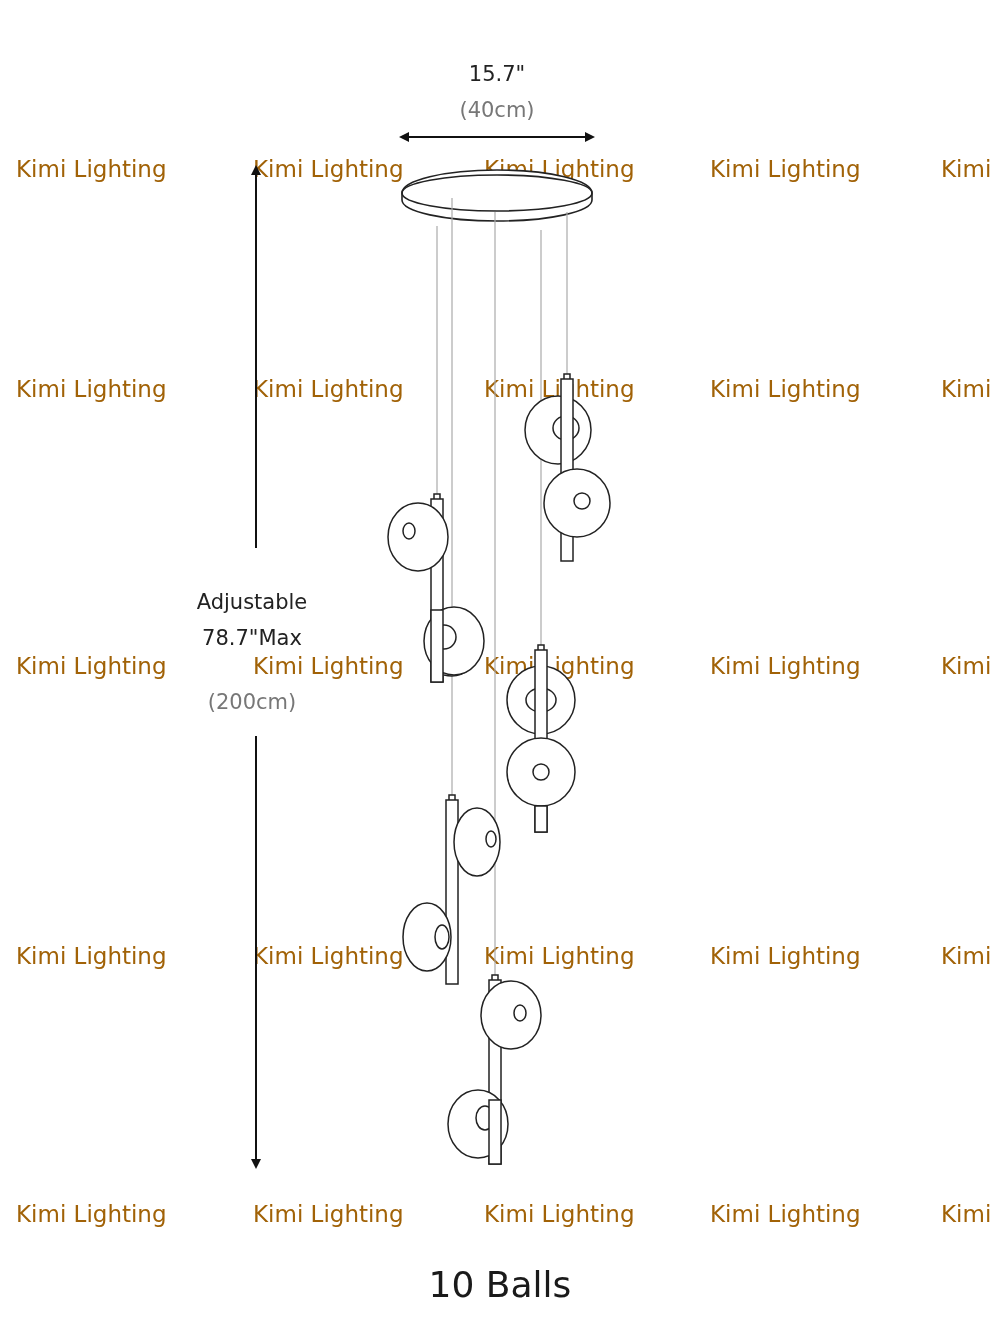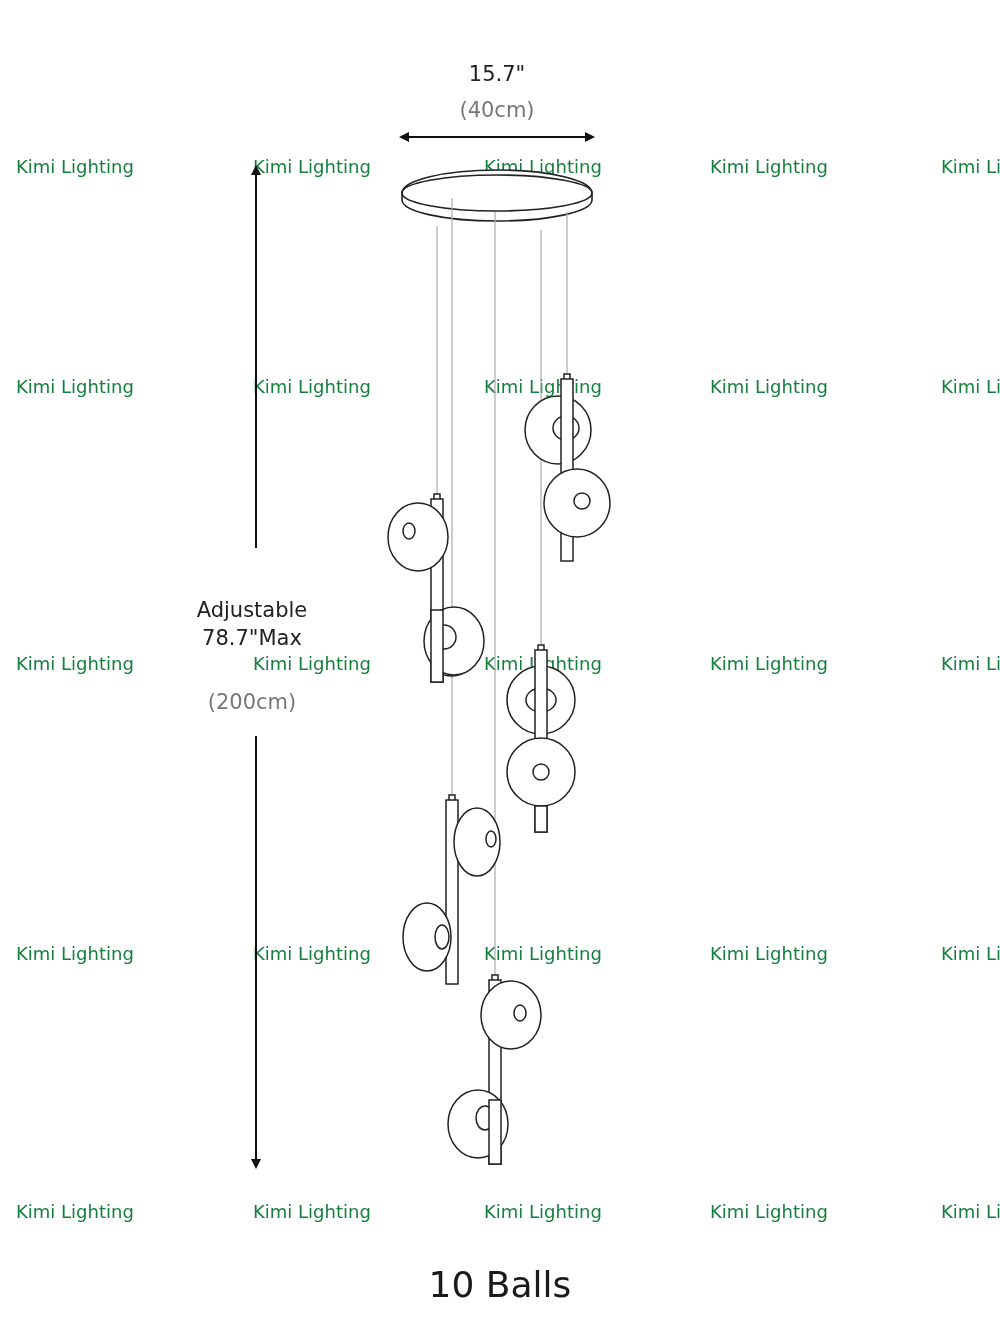--- a/index.html
+++ b/index.html
@@ -1,18 +1,18 @@
 <!DOCTYPE html>
 <html><head>
 <meta charset="utf-8">
 <style>
   html, body { margin: 0; padding: 0; background: #ffffff; }
   body { width: 1000px; height: 1333px; position: relative; overflow: hidden;
          font-family: "DejaVu Sans", "Liberation Sans", sans-serif; }
-  .wm { position: absolute; color: #15803d; font-size: 18px; white-space: nowrap; letter-spacing: 0px; }
+  .wm { position: absolute; color: #a16207; font-size: 23px; white-space: nowrap; letter-spacing: 0px; }
   .label { position: absolute; text-align: center; white-space: nowrap; }
   .dim-in { color: #222; font-size: 21px; }
   .dim-cm { color: #777; font-size: 21px; }
   .title { color: #1a1a1a; font-size: 36px; }
   svg.drawing { position: absolute; left: 0; top: 0; }
 </style>
 </head>
 <body>
 
 <div id="wm-layer">
@@ -117,17 +117,17 @@
       <ellipse cx="478" cy="1124" rx="30" ry="34"></ellipse>
       <ellipse cx="485" cy="1118" rx="9" ry="12"></ellipse>
       <rect x="489" y="1100" width="12" height="64"></rect>
     </g>
   </g>
 </svg>
 
 <div class="label dim-in" style="left:404px; top:62px; width:186px;">15.7"</div>
 <div class="label dim-cm" style="left:404px; top:98px; width:186px;">(40cm)</div>
 
-<div class="label dim-in" style="left:172px; top:590px; width:160px;margin-top:8px;">Adjustable</div>
+<div class="label dim-in" style="left:172px; top:590px; width:160px;">Adjustable</div>
 <div class="label dim-in" style="left:172px; top:626px; width:160px;">78.7"Max</div>
 <div class="label dim-cm" style="left:172px; top:690px; width:160px;">(200cm)</div>
 
 <div class="label title" style="left:350px; top:1264px; width:300px;">10 Balls</div>
 
 </body></html>

